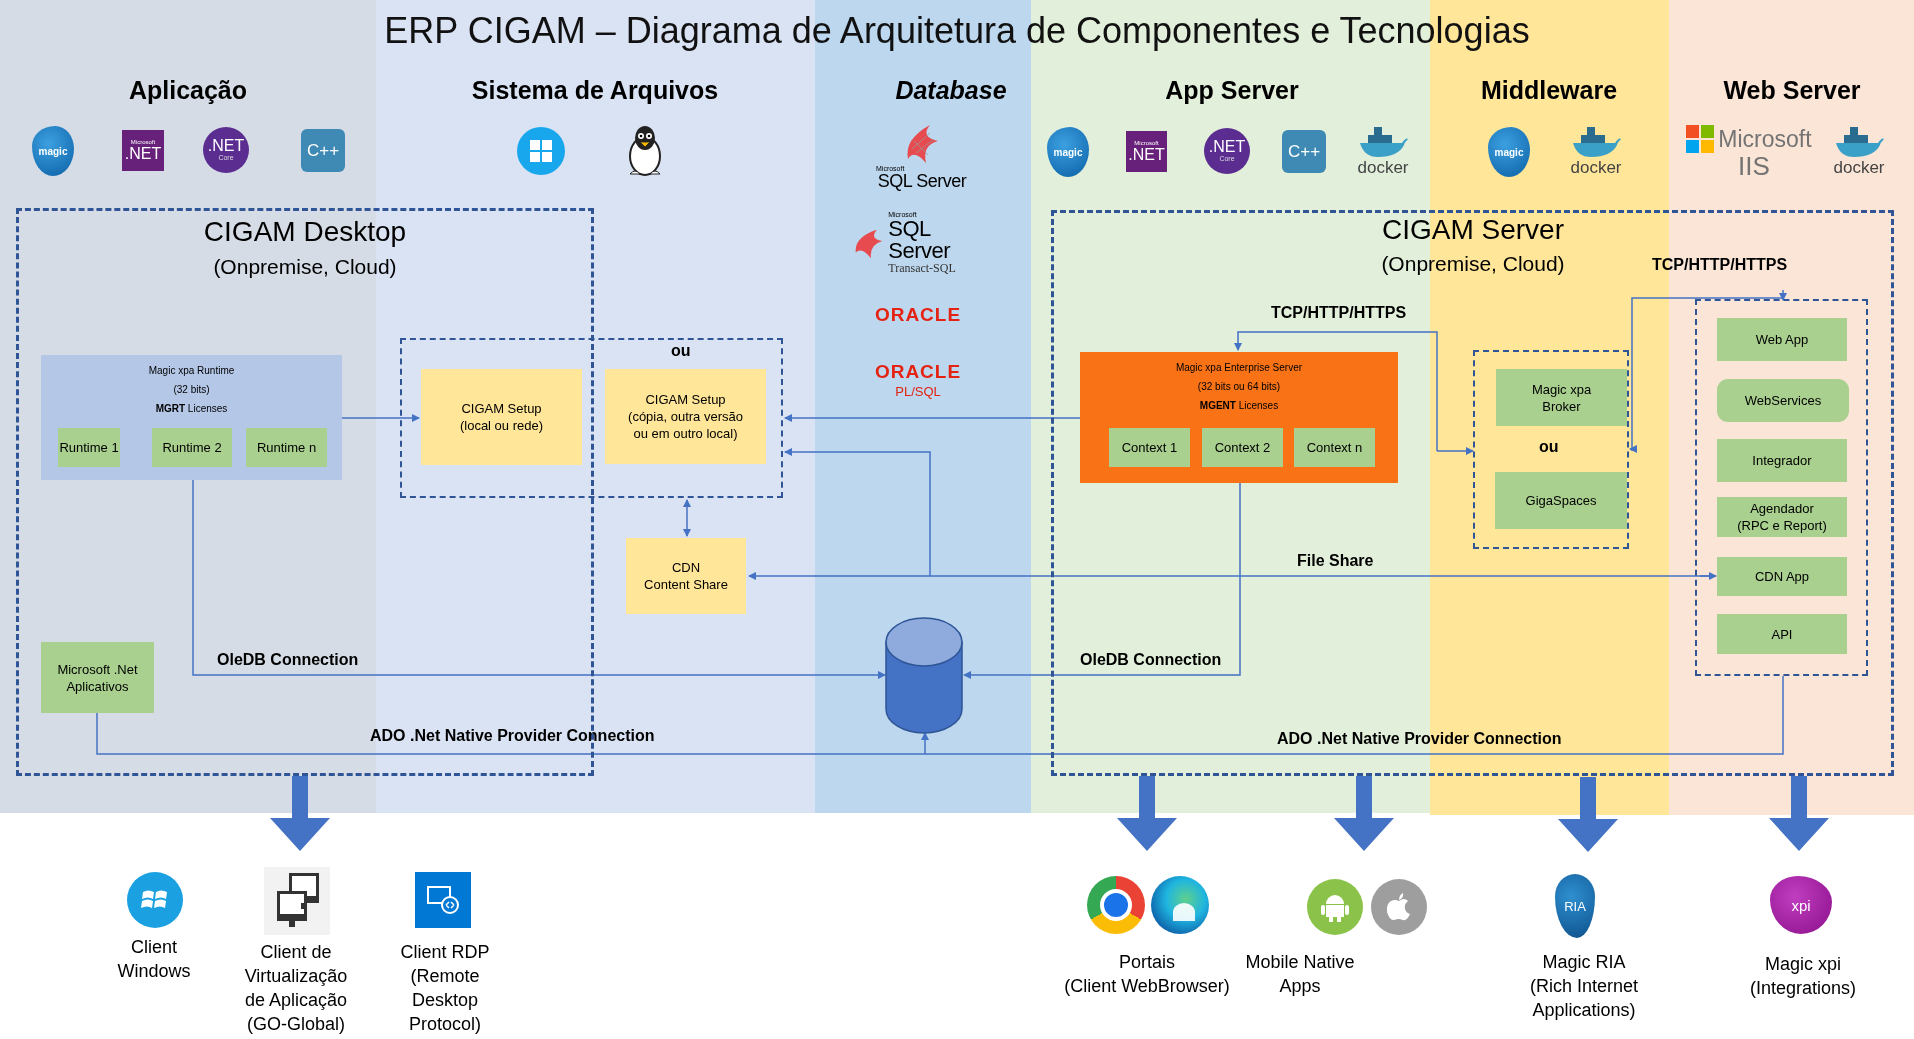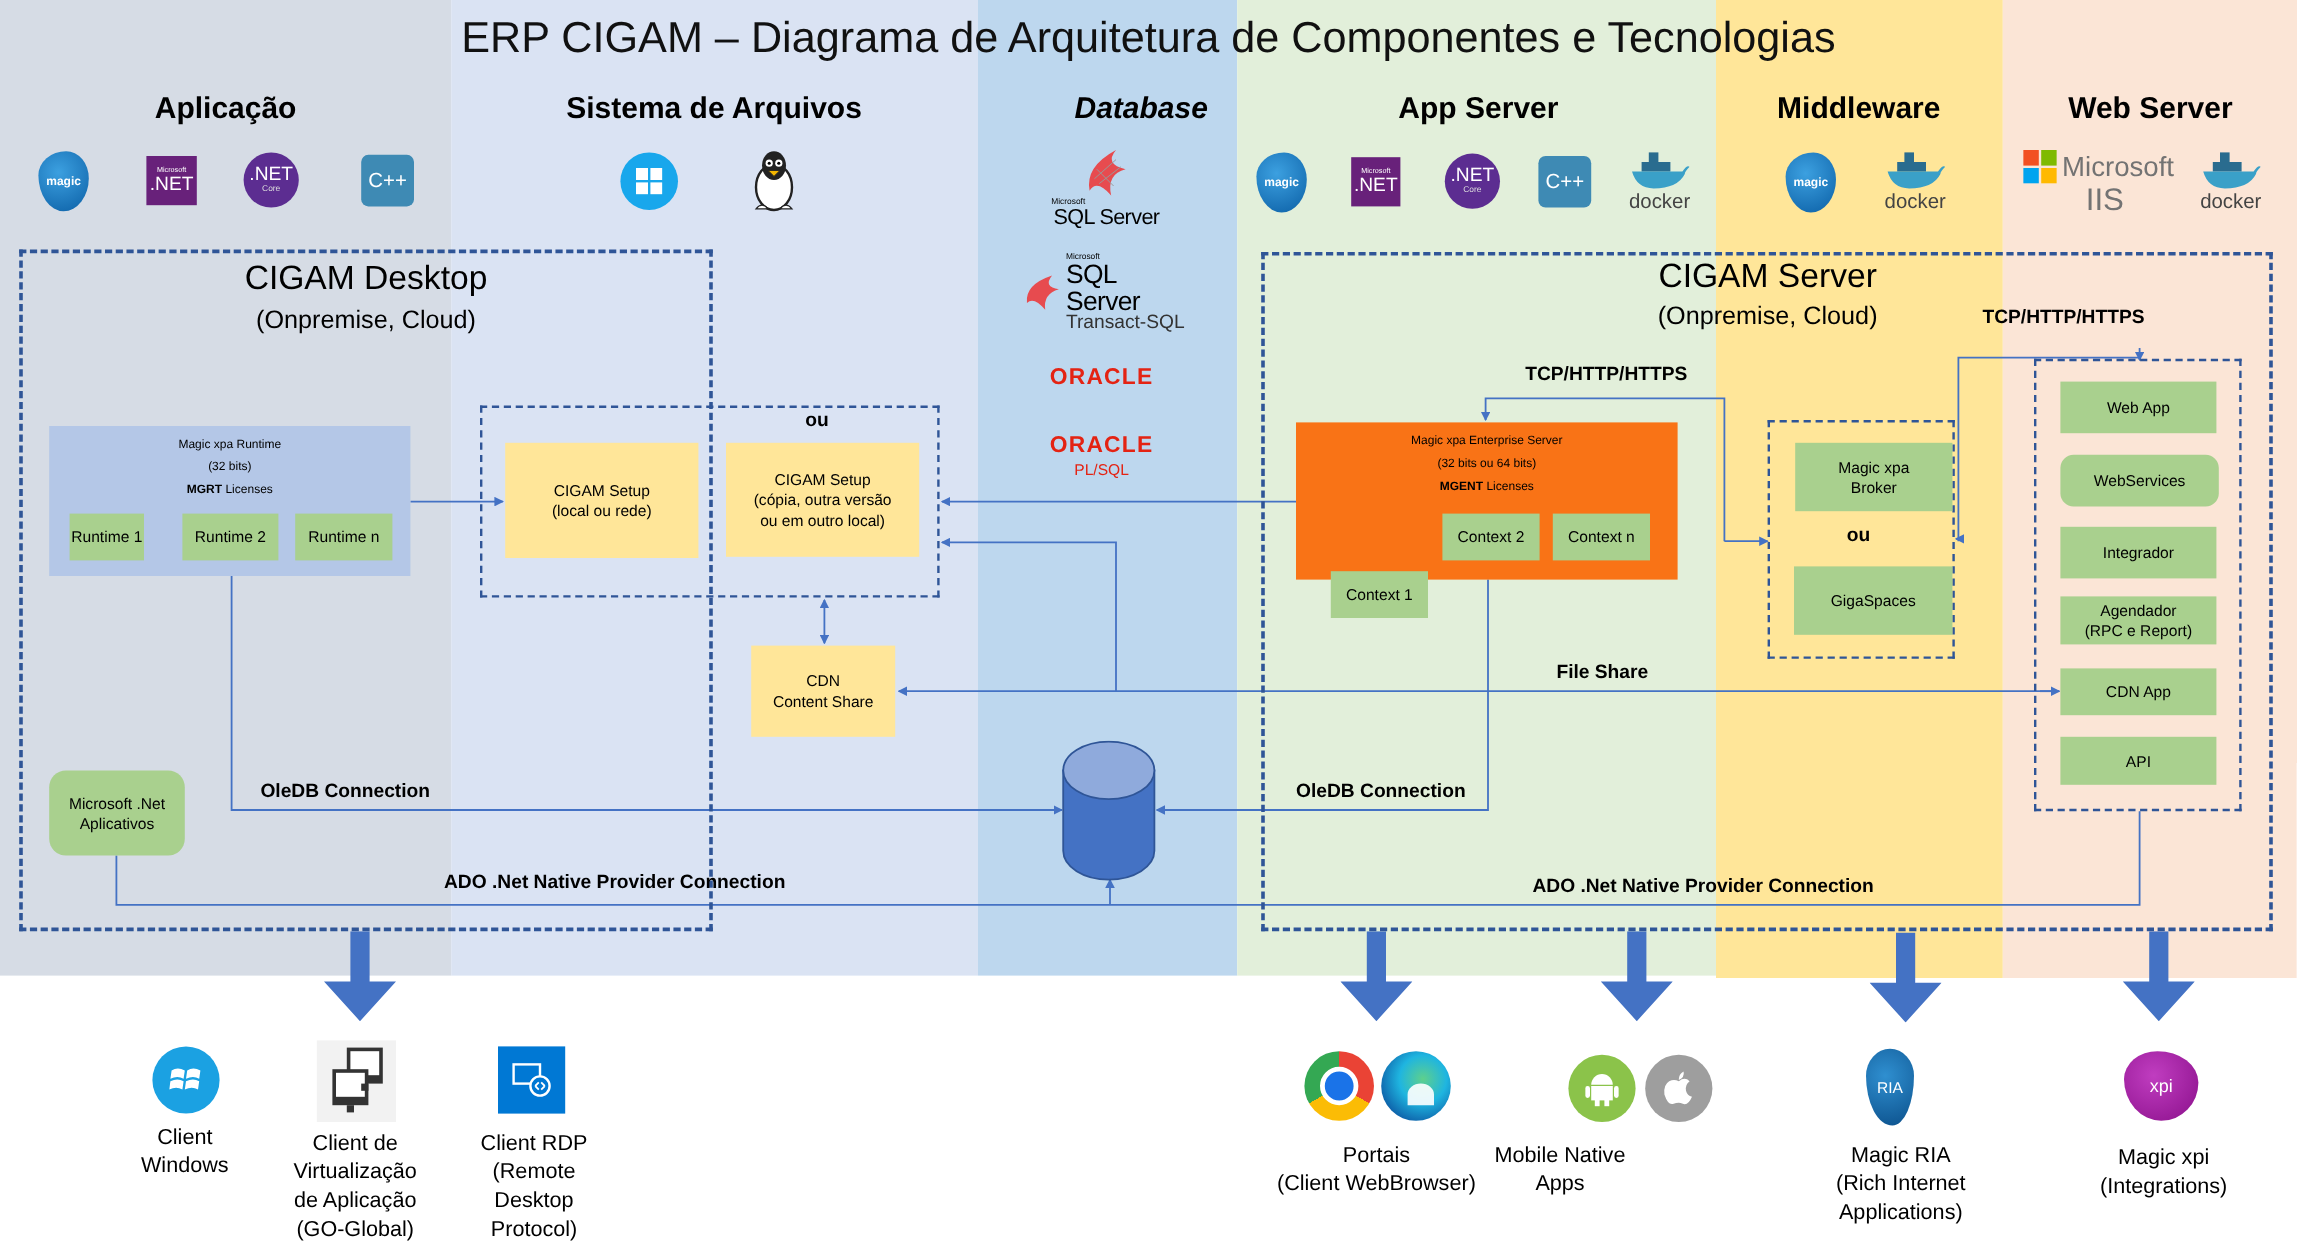--- a/index.html
+++ b/index.html
@@ -88,21 +88,21 @@
   <span style="font-size:7px;line-height:7px;align-self:flex-start;margin-left:4px;">Microsoft</span>
   <span style="font-size:18px;line-height:18px;letter-spacing:-0.5px;">SQL Server</span>
 </div>
 <div class="logo" style="left:852px;top:218px;width:140px;height:50px;">
   <svg width="36" height="36" viewBox="0 0 36 36">
       <path d="M4 28 Q2 12 26 4 Q18 14 32 16 Q18 20 20 34 Q10 22 4 28 Z" fill="#e33" opacity="0.85"></path>
     </svg>
   <div style="display:flex;flex-direction:column;margin-left:2px;">
     <span style="font-size:7px;line-height:7px;">Microsoft</span>
     <span style="font-size:22px;line-height:22px;letter-spacing:-0.5px;">SQL Server</span>
-    <span style="font-size:16px;line-height:13px;color:#333;">Transact-SQL</span>
+    <span style="font-size:12px;line-height:13px;color:#333;font-family:Liberation Serif, serif;">Transact-SQL</span>
   </div>
 </div>
 <div class="logo" style="left:858px;top:302px;width:120px;height:26px;">
   <span style="color:#e42313;font-size:19px;font-weight:bold;letter-spacing:1px;">ORACLE</span>
 </div>
 <div class="logo" style="left:858px;top:358px;width:120px;height:46px;flex-direction:column;">
   <span style="color:#e42313;font-size:19px;font-weight:bold;letter-spacing:1px;line-height:22px;">ORACLE</span>
   <span style="color:#e42313;font-size:13px;line-height:18px;">PL/SQL</span>
 </div>
 
@@ -206,21 +206,21 @@
 
 <div class="host bluegrey" style="left:41px;top:355px;width:301px;height:125px;">
   <div>Magic xpa Runtime</div>
   <div>(32 bits)</div>
   <div><b>MGRT</b><span> Licenses</span></div>
 </div>
 <div class="box green" style="left:58px;top:428px;width:62px;height:39px;">Runtime 1</div>
 <div class="box green" style="left:152px;top:428px;width:80px;height:39px;">Runtime 2</div>
 <div class="box green" style="left:246px;top:428px;width:81px;height:39px;">Runtime n</div>
 
-<div class="box green" style="left:41px;top:642px;width:113px;height:71px;flex-direction:column;border-radius:14px;">
+<div class="box green" style="left:41px;top:642px;width:113px;height:71px;flex-direction:column;">
   <span>Microsoft .Net</span>
   <span>Aplicativos</span>
 </div>
 
 <div class="dash-small" style="left:400px;top:338px;width:383px;height:160px;"></div>
 <div class="ou" style="left:671px;top:342px;">ou</div>
 <div class="box yellow" style="left:421px;top:369px;width:161px;height:96px;flex-direction:column;">
   <span>CIGAM Setup</span>
   <span>(local ou rede)</span>
 </div>
@@ -241,21 +241,21 @@
 
 <div class="dash-big" style="left:1051px;top:210px;width:843px;height:566px;"></div>
 <div class="grp-title" style="left:1318px;top:214px;width:310px;">CIGAM Server</div>
 <div class="grp-sub" style="left:1318px;top:252px;width:310px;">(Onpremise, Cloud)</div>
 
 <div class="host teal" style="left:1080px;top:352px;width:318px;height:131px;">
   <div>Magic xpa Enterprise Server</div>
   <div>(32 bits ou 64 bits)</div>
   <div><b>MGENT</b><span> Licenses</span></div>
 </div>
-<div class="box green" style="left:1109px;top:428px;width:81px;height:39px;margin-top:48px;">Context 1</div>
+<div class="box green" style="left:1109px;top:428px;width:81px;height:39px;">Context 1</div>
 <div class="box green" style="left:1202px;top:428px;width:81px;height:39px;">Context 2</div>
 <div class="box green" style="left:1294px;top:428px;width:81px;height:39px;">Context n</div>
 
 <div class="dash-small" style="left:1473px;top:350px;width:156px;height:199px;"></div>
 <div class="box green" style="left:1496px;top:369px;width:131px;height:57px;flex-direction:column;">
   <span>Magic xpa</span>
   <span>Broker</span>
 </div>
 <div class="ou" style="left:1539px;top:438px;">ou</div>
 <div class="box green" style="left:1495px;top:472px;width:132px;height:57px;">GigaSpaces</div>

